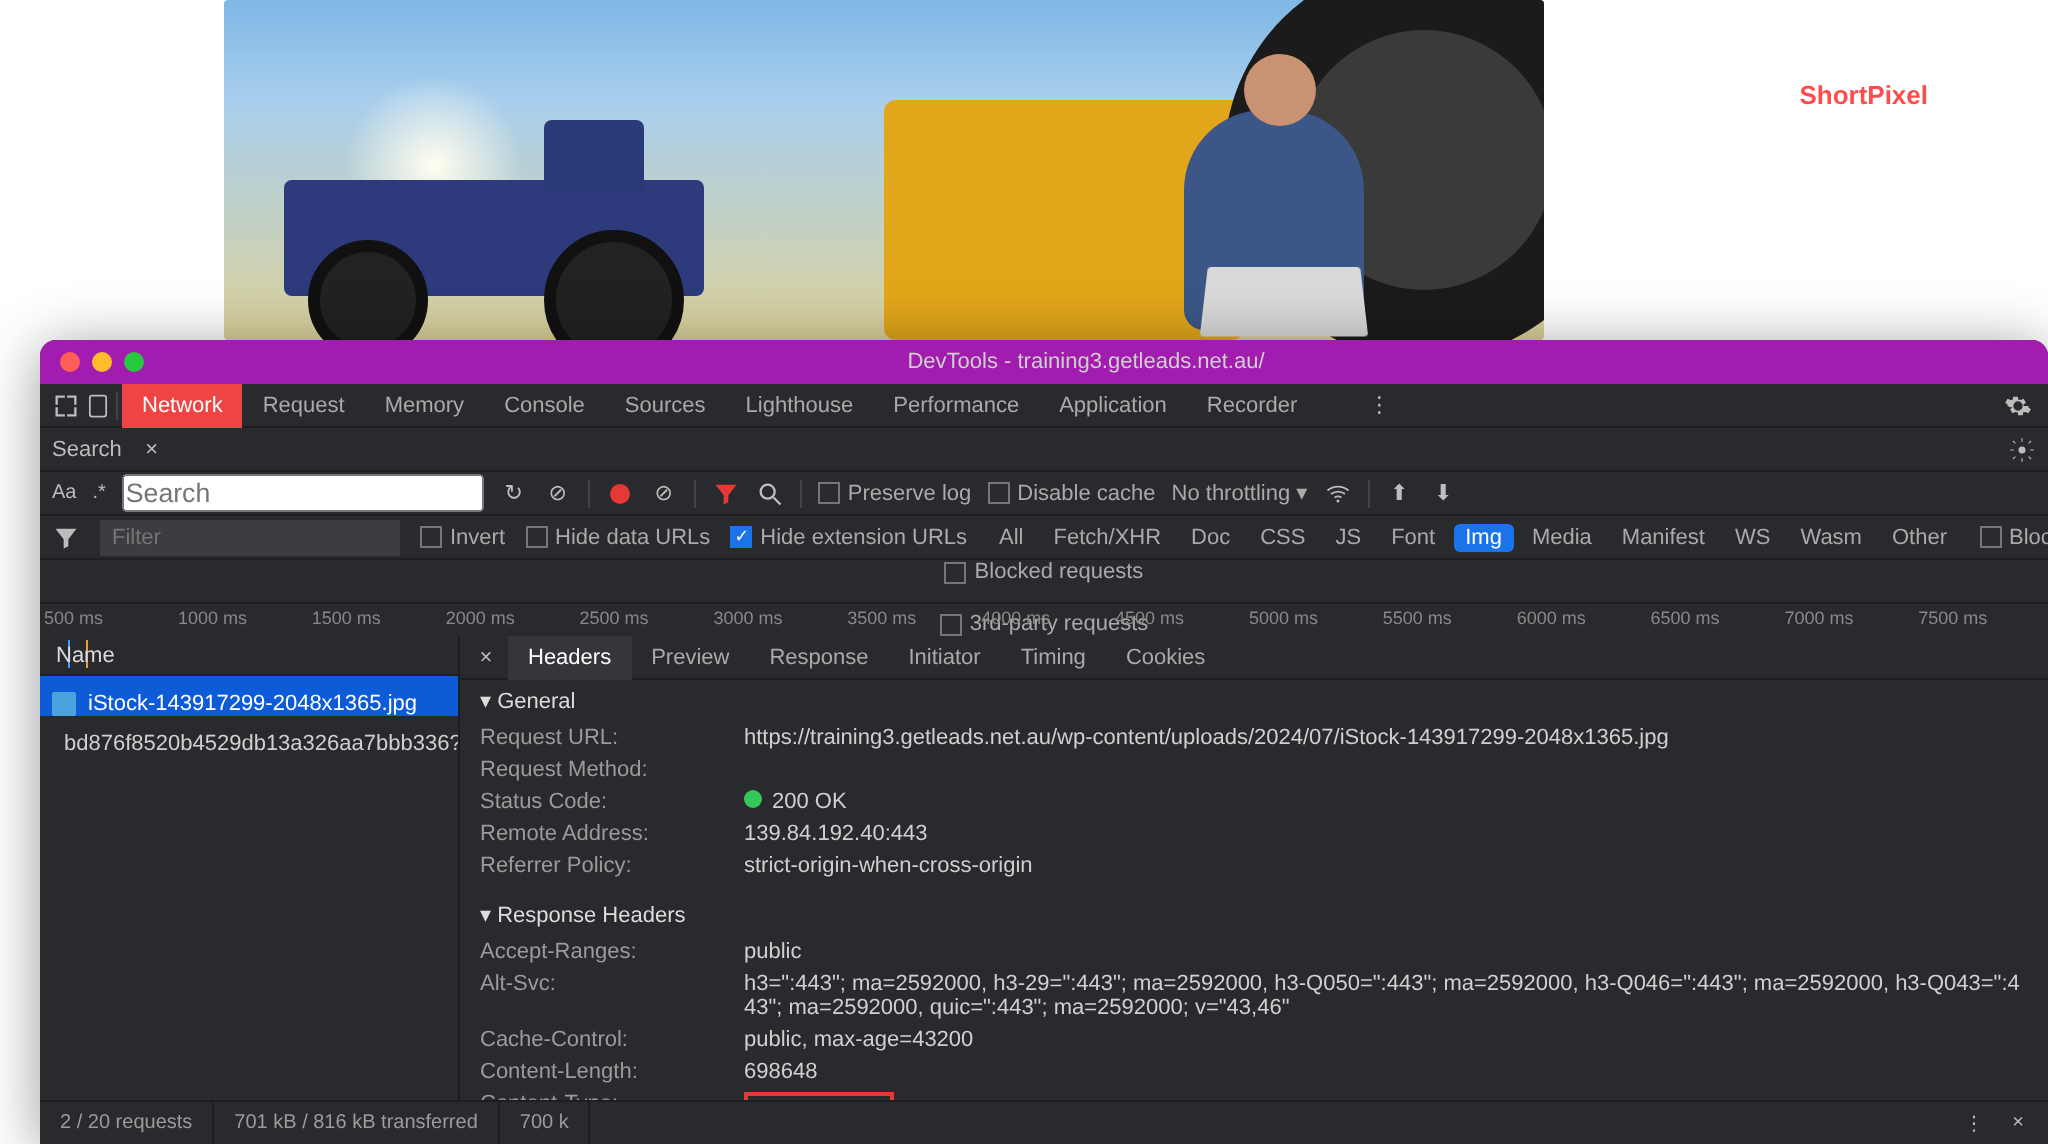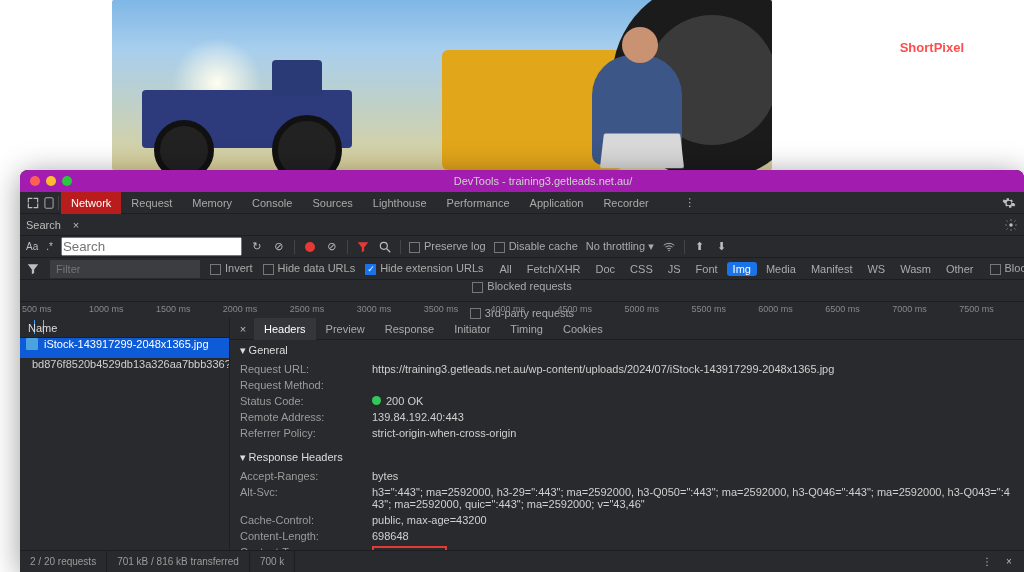--- a/index.html
+++ b/index.html
@@ -28,21 +28,21 @@
 .t-red{background:#ff5f56;} .t-yel{background:#ffbd2e;} .t-grn{background:#27c93f;}
 .wtitle { flex:1; text-align:center; color:#cfcfcf; font-size:11px; }
 
 .tabrow, .toolbar, .filterrow, .optrow { display:flex; align-items:center; border-bottom:1px solid #1d1e20; }
 .tabrow { height:22px; padding:0 6px; gap:2px; }
 .toolbar { height:22px; padding:0 6px; gap:8px; }
 .filterrow { height:22px; padding:0 6px; gap:10px; }
 .optrow { height:22px; padding:0 6px; gap:14px;flex-direction:column; }
 
 .toptab { padding:0 10px; line-height:22px; color:#aaa; cursor:pointer; }
-.toptab.active { background:#b91c1c; color:#fff; }
+.toptab.active { background:#ef4444; color:#fff; }
 
 .ico { width:14px; height:14px; display:inline-flex; align-items:center; justify-content:center; color:#bdbdbd; cursor:pointer; }
 .sep { width:1px; height:14px; background:#444; }
 .rec { width:10px; height:10px; border-radius:50%; background:#e53935; }
 .toolbar .txt, .filterrow .txt, .optrow .txt { color:#aaa; white-space:nowrap; }
 .cb { width:11px; height:11px; border:1px solid #777; display:inline-block; margin-right:4px; vertical-align:middle; }
 .cb.chk { background:#1a73e8; border-color:#1a73e8; position:relative; }
 .cb.chk::after { content:"✓"; position:absolute; color:#fff; font-size:9px; left:1px; top:-1px; }
 .gear-right { position:absolute; right:8px; color:#bdbdbd; cursor:pointer; }
 
@@ -55,21 +55,21 @@
 .pill.on { background:#1a73e8; color:#fff; }
 
 .timeline { height:38px; border-bottom:1px solid #1d1e20; position:relative; padding-top:2px; }
 .ticks { display:flex; font-size:9px; color:#888; }
 .ticks span { flex:1; text-align:left; padding-left:2px; }
 .tl-bar { position:absolute; left:14px; top:18px; width:10px; height:14px; border-left:1px solid #3fa2ff; border-right:1px solid #dca33f; }
 
 .main { position:absolute; top:148px; left:0; right:0; bottom:22px; display:flex; }
 .left { width:210px; border-right:1px solid #1d1e20; display:flex; flex-direction:column; }
 .left .hdr { height:20px; line-height:20px; padding-left:8px; border-bottom:1px solid #1d1e20; color:#ddd; }
-.row { height:20px; display:flex; align-items:flex-start; padding:0 6px; gap:6px; color:#d0d0d0; white-space:nowrap; overflow:hidden; text-overflow:ellipsis; cursor:pointer; }
+.row { height:20px; display:flex; align-items:flex-end; padding:0 6px; gap:6px; color:#d0d0d0; white-space:nowrap; overflow:hidden; text-overflow:ellipsis; cursor:pointer; }
 .row.sel { background:#0d5bd7; color:#fff; }
 .fico { width:12px; height:12px; display:inline-block; background:#4aa3df; border-radius:1px; }
 .fico.blk { background:#bbb; }
 
 .right { flex:1; display:flex; flex-direction:column; overflow:hidden; }
 .dtabs { display:flex; align-items:center; height:22px; border-bottom:1px solid #1d1e20; gap:2px; padding-left:4px; }
 .dtab { padding:0 10px; color:#aaa; line-height:22px; cursor:pointer; }
 .dtab.active { color:#fff; background:#35363a; }
 .closeb { width:18px; text-align:center; cursor:pointer; }
 
@@ -290,21 +290,21 @@
           </div>
           <div class="kv">
             <div class="k">Referrer Policy:</div>
             <div class="v">strict-origin-when-cross-origin</div>
           </div>
         </div>
       <div class="section" style="margin-top:6px;">▾ Response Headers</div>
       <div id="respkv">
           <div class="kv">
             <div class="k">Accept-Ranges:</div>
-            <div class="v">bytes</div>
+            <div class="v">public</div>
           </div>
           <div class="kv">
             <div class="k">Alt-Svc:</div>
             <div class="v">h3=":443"; ma=2592000, h3-29=":443"; ma=2592000, h3-Q050=":443"; ma=2592000, h3-Q046=":443"; ma=2592000, h3-Q043=":443"; ma=2592000, quic=":443"; ma=2592000; v="43,46"</div>
           </div>
           <div class="kv">
             <div class="k">Cache-Control:</div>
             <div class="v">public, max-age=43200</div>
           </div>
           <div class="kv">

